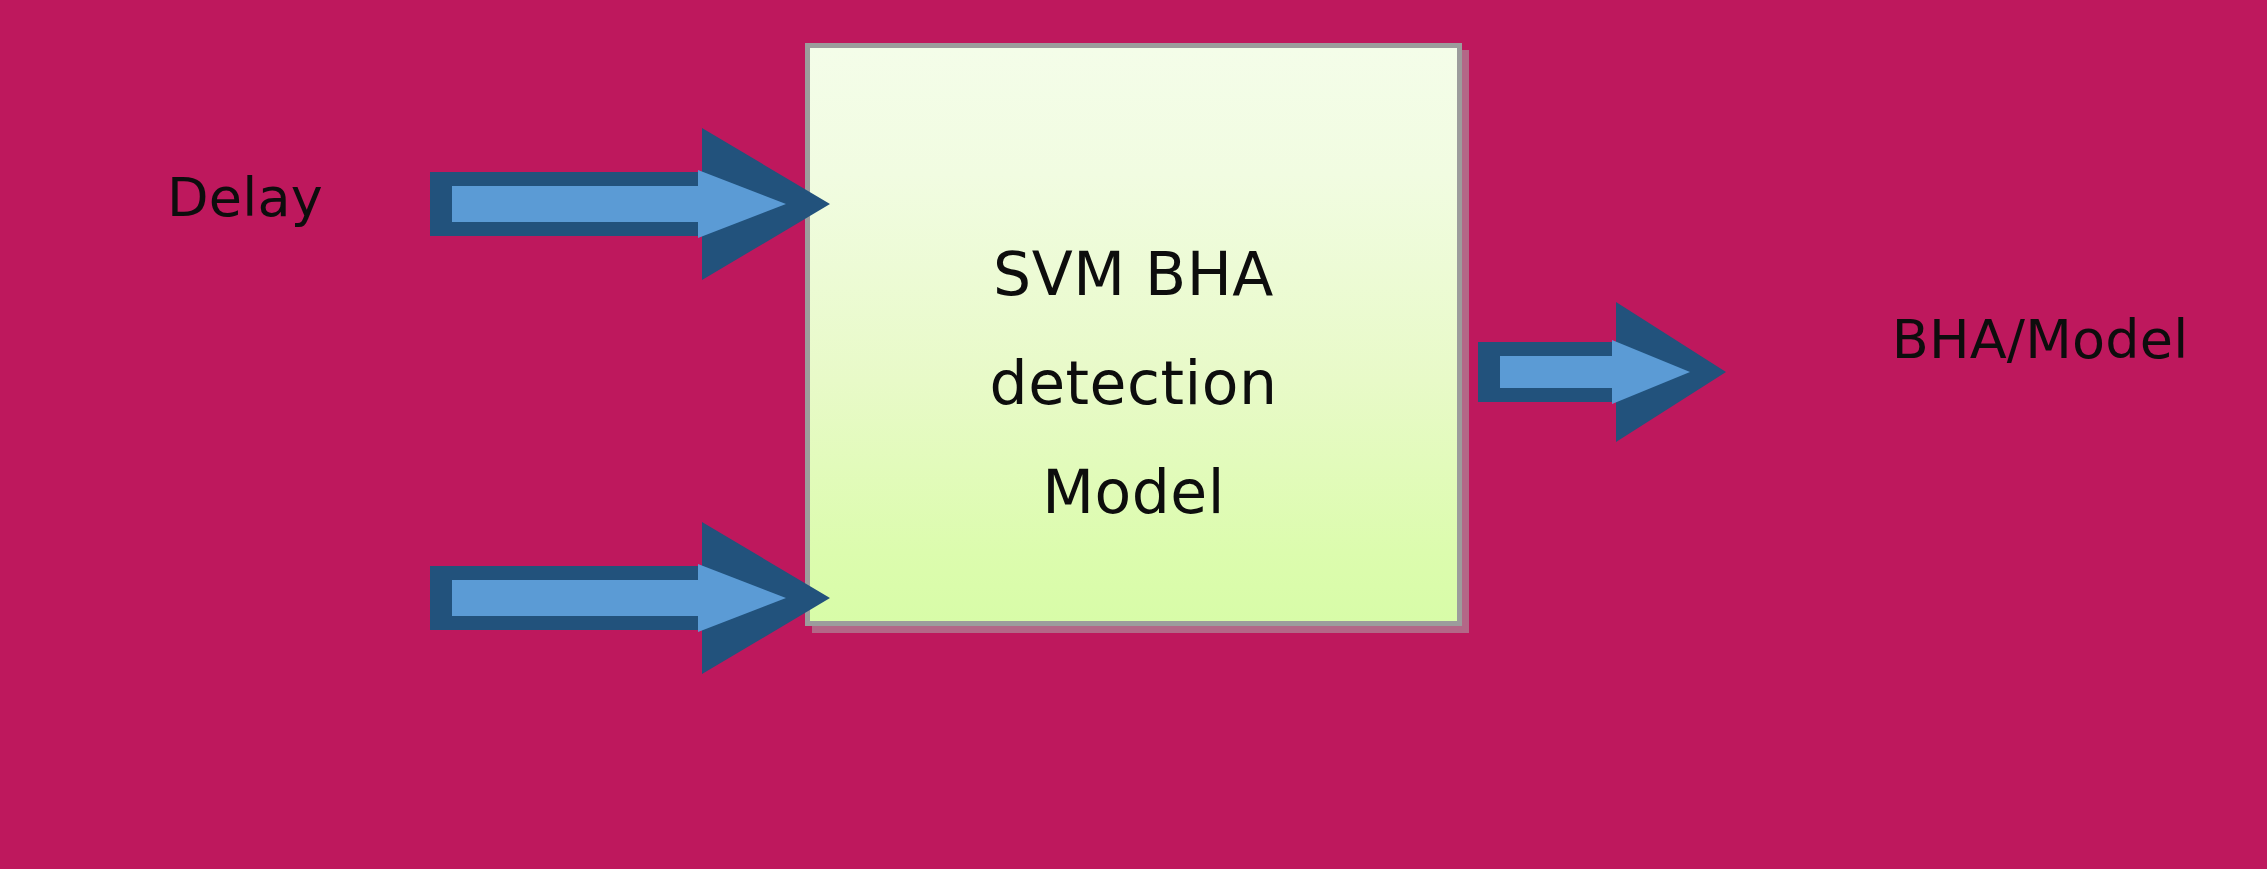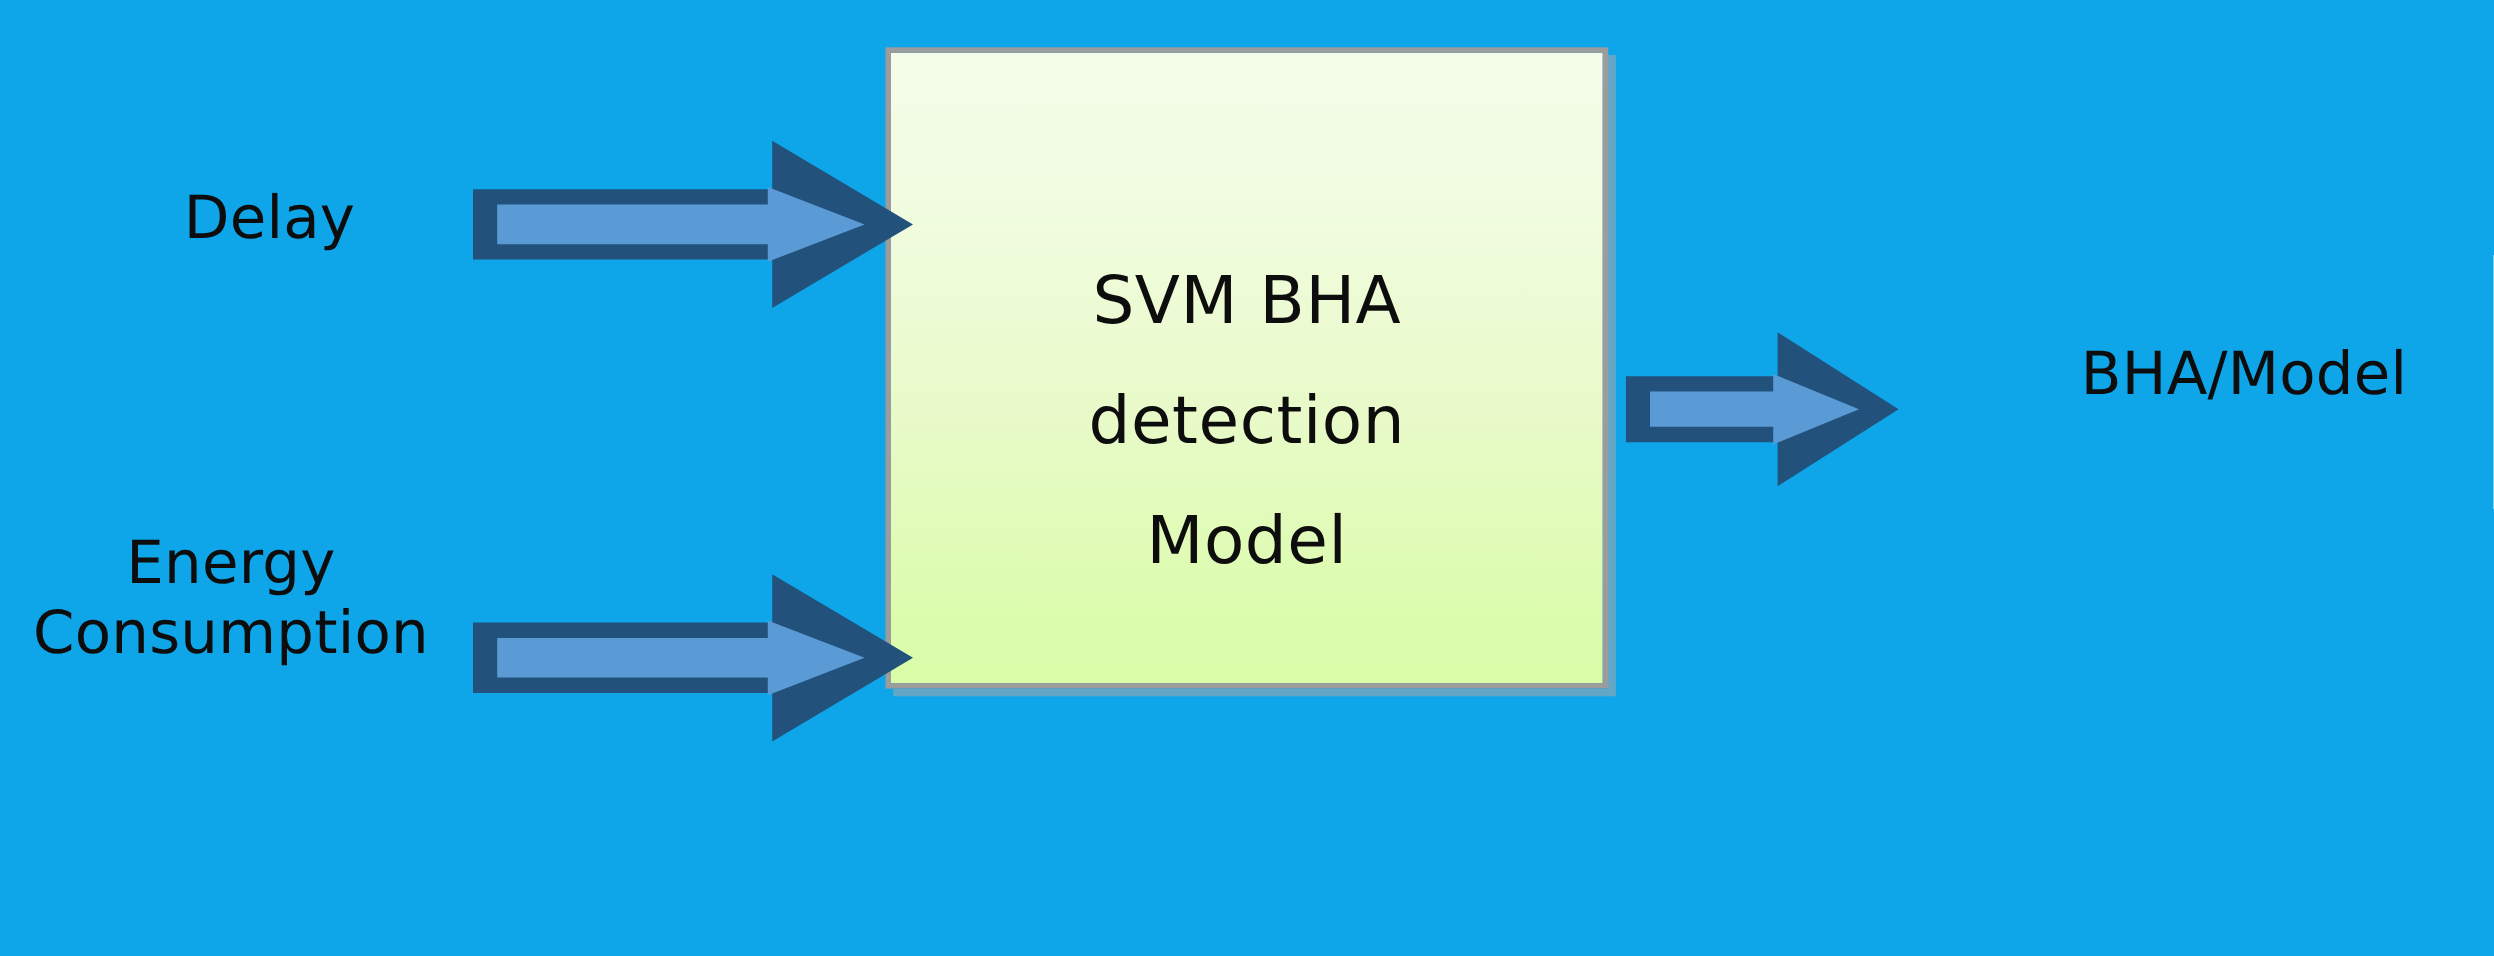--- a/index.html
+++ b/index.html
@@ -9,21 +9,21 @@
     background: #ffffff;
   }
   body {
     font-family: "DejaVu Sans", sans-serif;
   }
 
   #canvas {
     position: relative;
     width: 2267px;
     height: 869px;
-    background: #0ea5e9;
+    background: #be185d;
     overflow: hidden;
   }
 
   
   .label {
     position: absolute;
     color: #0d0d0d;
     font-family: "DejaVu Sans", sans-serif;
     font-weight: 400;
     font-size: 54px;
@@ -120,21 +120,20 @@
 
   <div class="arrow" id="arrow-delay">
     <svg viewBox="0 0 400 152" width="400" height="152" preserveAspectRatio="none">
 
       <polygon points="0,44 272,44 272,0 400,76 272,152 272,108 0,108" fill="#22527c"></polygon>
 
       <polygon points="22,58 268,58 268,42 356,76 268,110 268,94 22,94" fill="#5b9bd5"></polygon>
     </svg>
   </div>
 
-  <div class="label" id="label-energy"><span>Energy</span><br><span>Consumption</span></div>
 
   <div class="arrow" id="arrow-energy">
     <svg viewBox="0 0 400 152" width="400" height="152" preserveAspectRatio="none">
       <polygon points="0,44 272,44 272,0 400,76 272,152 272,108 0,108" fill="#22527c"></polygon>
       <polygon points="22,58 268,58 268,42 356,76 268,110 268,94 22,94" fill="#5b9bd5"></polygon>
     </svg>
   </div>
 
   <div id="model-box">
     <div id="model-box-text">

